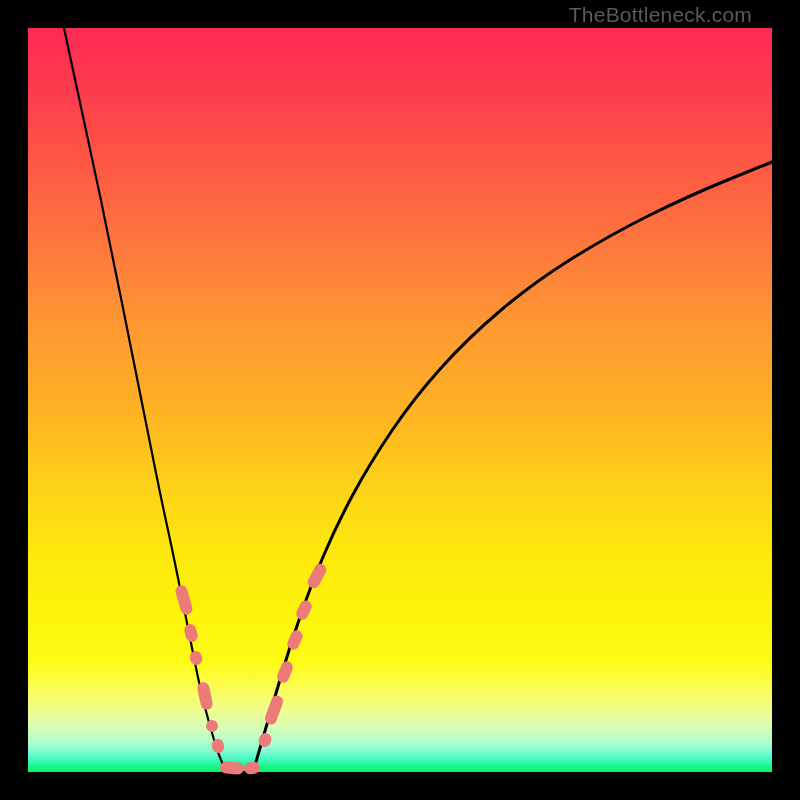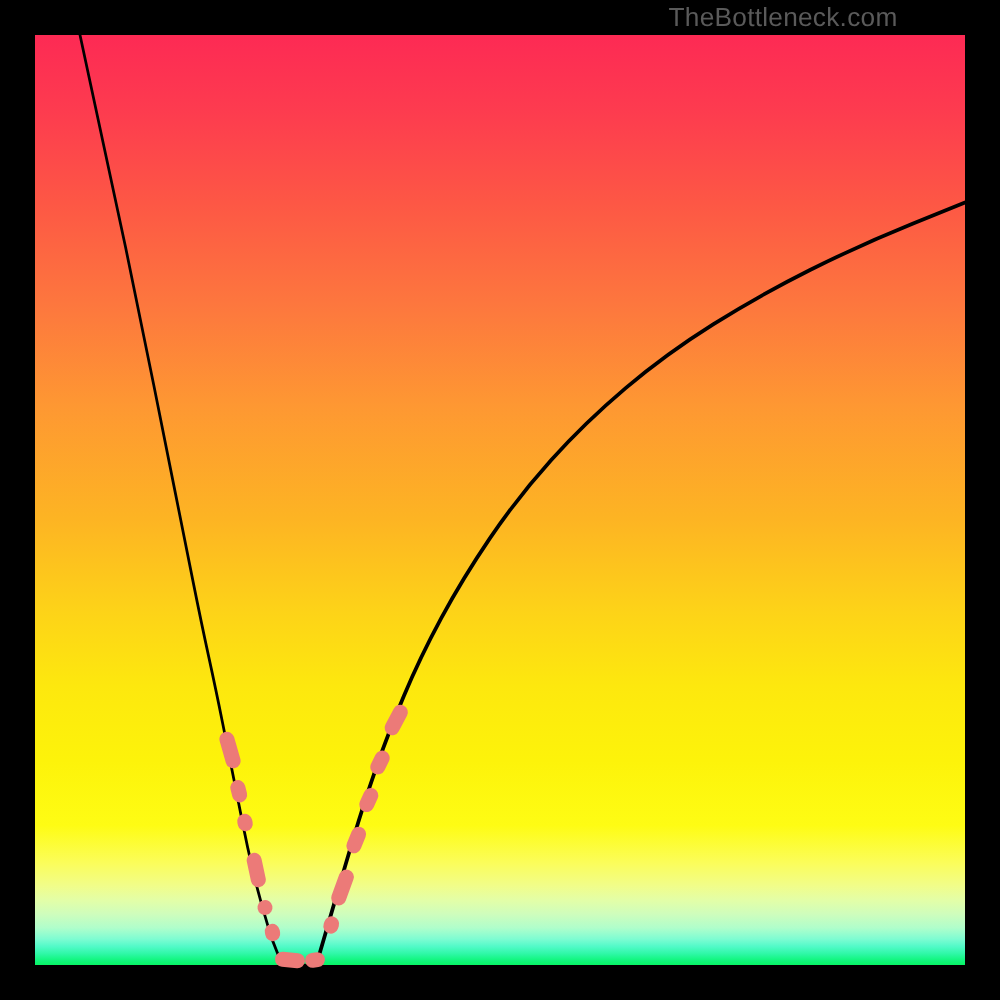--- a/index.html
+++ b/index.html
@@ -9,20 +9,21 @@
     height: 800px;
     overflow: hidden;
     background: #000;
     font-family: Arial, Helvetica, sans-serif;
   }
   .stage {
     position: relative;
     width: 728px;
     height: 800px;
     background: #000;
+    padding-left: 34px;
   }
   .plot {
     position: absolute;
     left: 28px;
     top: 28px;
     width: 744px;
     height: 744px;
     
     background: linear-gradient(
       to bottom,

